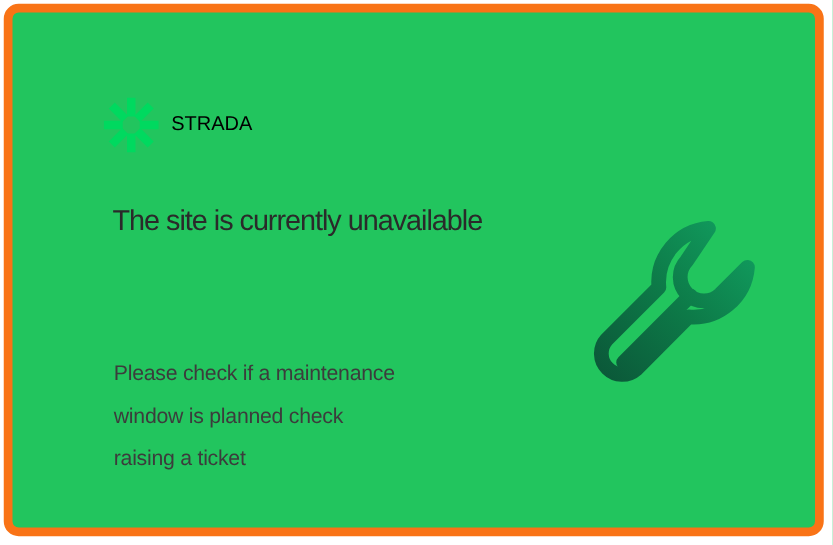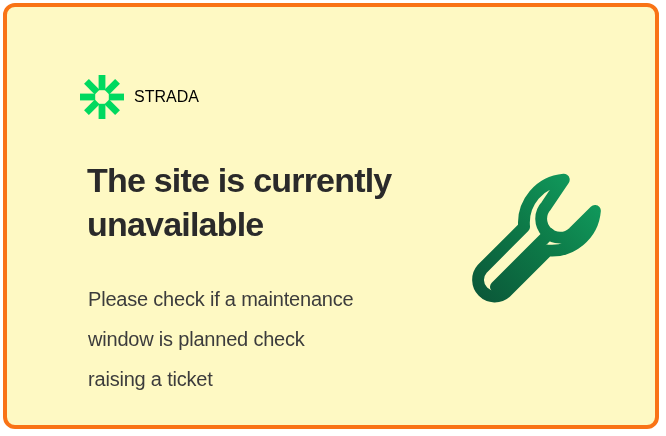--- a/index.html
+++ b/index.html
@@ -15,22 +15,22 @@
     -webkit-font-smoothing: antialiased;
   }
 
   #status-card {
     position: absolute;
     left: 3px;
     top: 3px;
     width: 656px;
     height: 426px;
     box-sizing: border-box;
-    background: #fef9c3;
-    border: 4px solid #f97316;
+    background: #22c55e;
+    border: 7px solid #f97316;
     border-radius: 12px;
   }
 
   
   #brand-lockup {
     position: absolute;
     left: 73px;
     top: 68px;
     display: flex;
     align-items: center;
@@ -44,34 +44,34 @@
   }
 
   
   #headline {
     position: absolute;
     left: 80px;
     top: 152px;
     width: 340px;
     margin: 0;
     font-family: "Liberation Sans", sans-serif;
-    font-size: 34px;
-    font-weight: 700;
+    font-size: 23px;
+    font-weight: 400;
     line-height: 1.28;
     letter-spacing: -0.8px;
     color: #2a2a2a;
   }
   #body-copy {
     position: absolute;
     left: 81px;
     top: 272px;
     width: 310px;
     margin: 0;
     font-family: "Liberation Sans", sans-serif;
-    font-size: 20px;
+    font-size: 17px;
     font-weight: 400;
     line-height: 2.0;
     letter-spacing: -0.2px;
     color: #3c3c3c;
   }
   #body-copy .copy-line {
     display: block;
     white-space: nowrap;
   }
 

